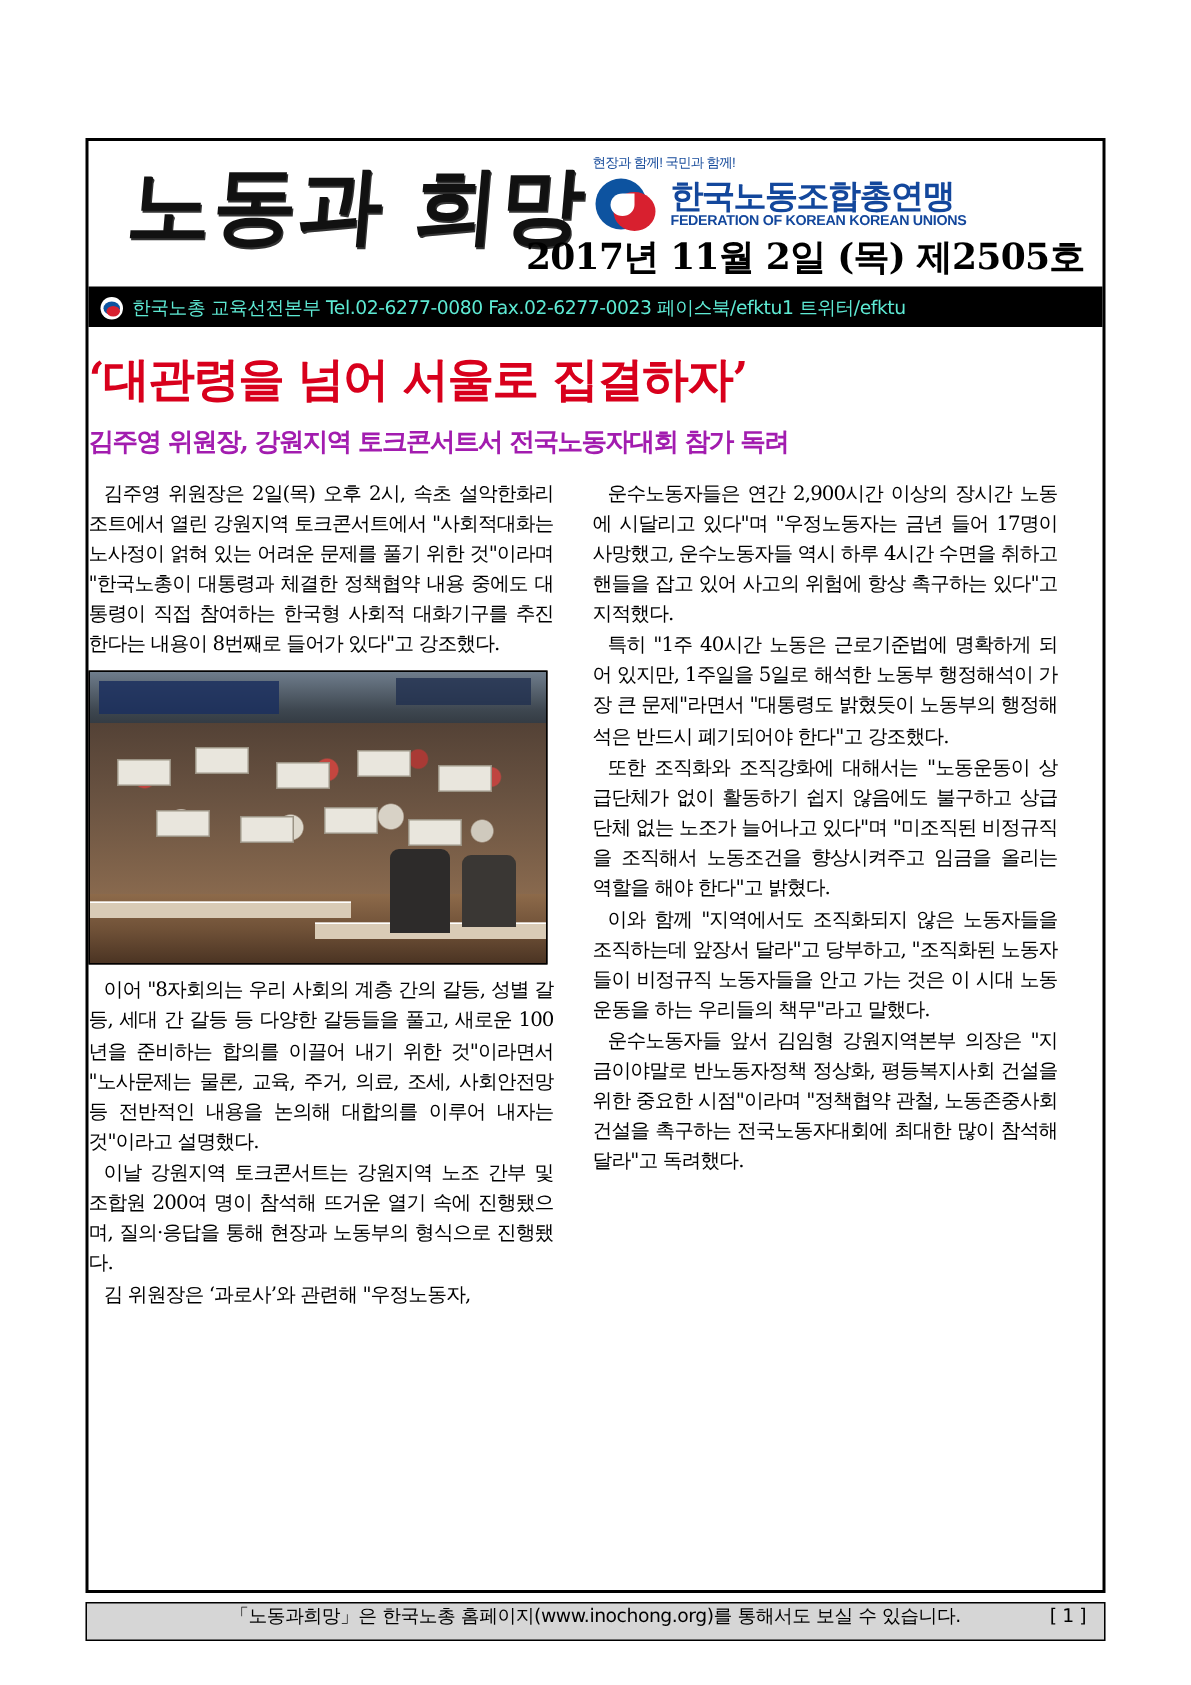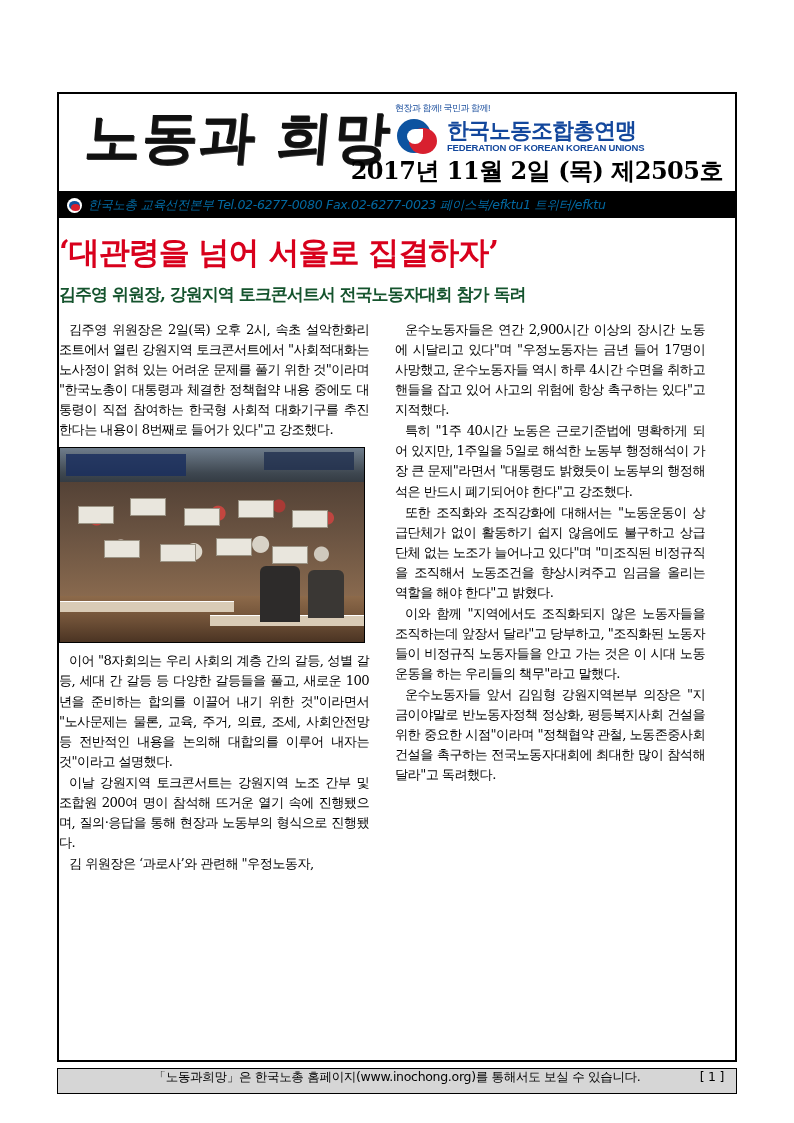--- a/index.html
+++ b/index.html
@@ -114,28 +114,27 @@
     bottom: 4px;
     font-family: "DejaVu Serif", serif;
     font-size: 24px;
     font-weight: 700;
     letter-spacing: -0.5px;
   }
   
   .contact-bar {
     height: 26px;
     background: #000;
-    color: #0369a1;
+    color: #5eead4;
     display: flex;
     align-items: center;
     padding-left: 8px;
     font-size: 12.5px;
     letter-spacing: -0.3px;
     font-family: "DejaVu Sans", sans-serif;
-    font-style: italic;
   }
   .contact-mark {
     width: 15px; height: 15px;
     border-radius: 50%;
     background: #fff;
     margin-right: 6px;
     position: relative;
     flex: none;
   }
   .contact-mark:before {
@@ -162,21 +161,21 @@
     font-family: "DejaVu Serif", serif;
     font-size: 31px;
     font-weight: 700;
     color: #d8001c;
     letter-spacing: -1px;
   }
   .subhead {
     font-family: "DejaVu Serif", serif;
     font-size: 17px;
     font-weight: 700;
-    color: #14532d;
+    color: #a21caf;
     letter-spacing: -1px;
     margin-top: 9px;
     padding-bottom: 8px;
   }
   
   .columns {
     display: flex;
     padding: 6px 16px 0 0;
     box-sizing: border-box;
     height: 760px;

